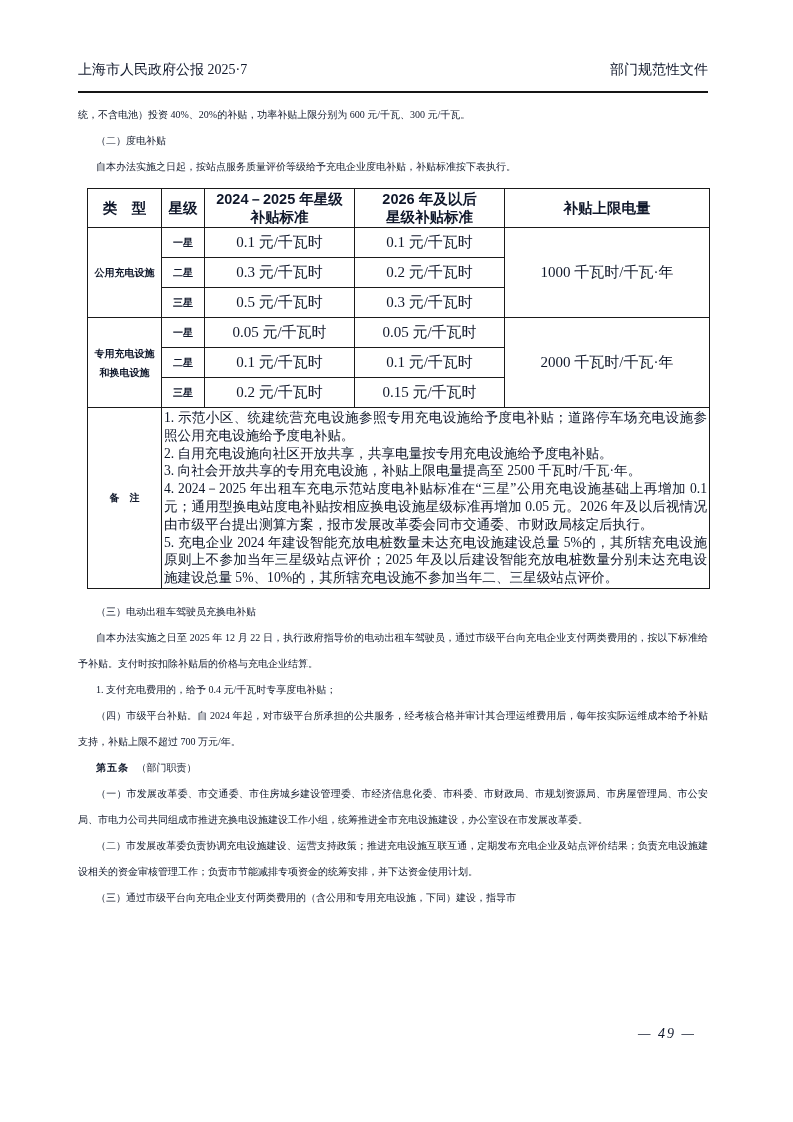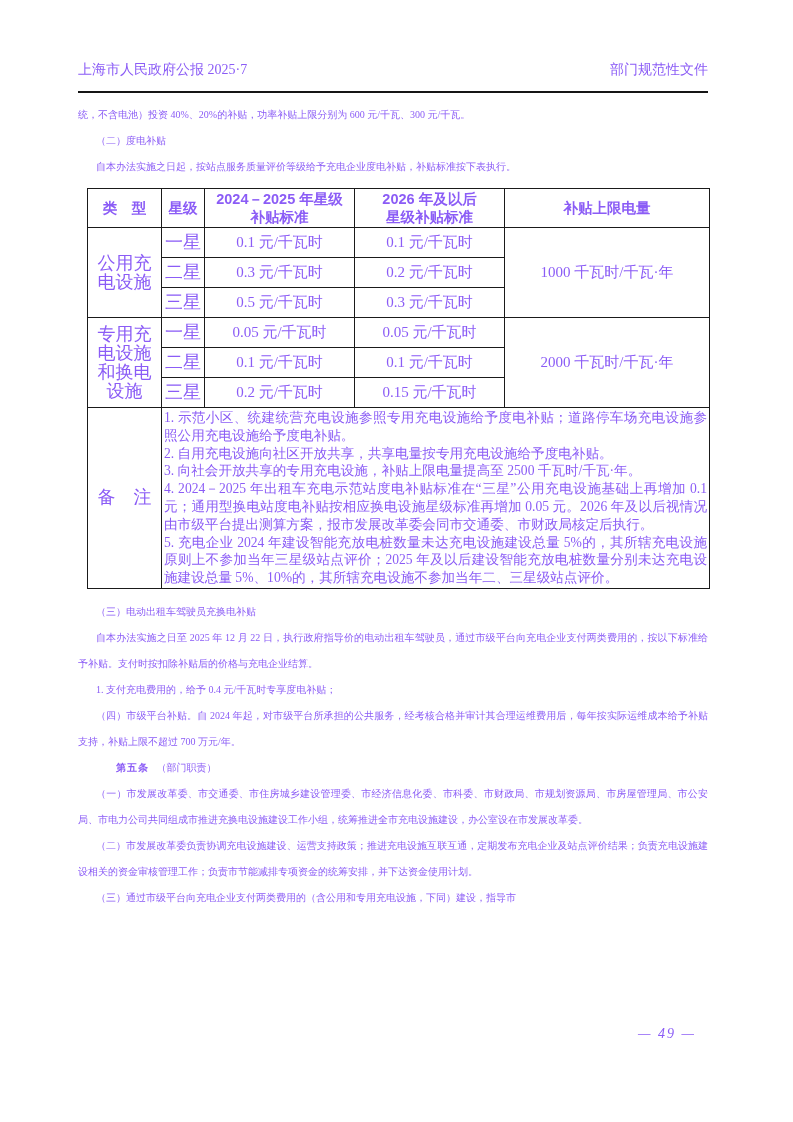--- a/index.html
+++ b/index.html
@@ -1,56 +1,56 @@
 <!DOCTYPE html>
 <html lang="zh"><head>
 <meta charset="utf-8">
 <style>
   html,body { margin:0; padding:0; background:#e8e8e8; }
   .page {
     position:relative; width:793px; height:1122px; background:#ffffff;
-    margin:0 auto; overflow:hidden; color:#8b5cf6;
+    margin:0 auto; overflow:hidden; color:#0f172a;
     font-family:"Liberation Serif","DejaVu Serif",serif;
   }
   
   .page-header {
     position:absolute; left:78px; top:60px; width:630px;
     display:flex; justify-content:space-between; align-items:flex-end;
     font-size:14px; line-height:20px; padding-bottom:11px;
     border-bottom:2px solid #151515;
   }
   
   .main { position:absolute; left:78px; top:102px; width:630px; }
   .para {
     margin:0; font-size:10px; line-height:26px;
     text-align:justify; text-justify:inter-ideograph;
     word-break:break-all;
   }
   .para.indent { text-indent:1.8em; }
   .article-num {
     font-family:"Liberation Sans","DejaVu Sans",sans-serif;
-    font-weight:bold; letter-spacing:1px;margin-left:20px;
+    font-weight:bold; letter-spacing:1px;
   }
   .article-title { margin-left:0.75em; }
   
   table.subsidy {
     border-collapse:collapse; table-layout:fixed; width:622px;
     margin:8px 1px 10px 9px; font-size:15px;
   }
   table.subsidy th, table.subsidy td {
     border:1px solid #1a1a1a; text-align:center; vertical-align:middle;
     padding:1px 2px; overflow:hidden;
   }
   .hcell {
     font-family:"Liberation Sans","DejaVu Sans",sans-serif;
     font-weight:bold; font-size:14.5px; line-height:18px; height:36px;
   }
   .type-cell, .star-cell, .note-label-cell {
     font-family:"Liberation Sans","DejaVu Sans",sans-serif;
-    font-weight:normal; font-size:18px; line-height:19px;
+    font-weight:bold; font-size:10px; line-height:19px;
   }
   .star-row td { height:27px; }
   .value-cell, .cap-cell { font-size:15px; }
   .notes-cell {
     text-align:left; vertical-align:middle; padding:4px 6px 4px 9px;
     font-size:13.6px; line-height:17.8px;
   }
   .note-line { text-align:justify; text-justify:inter-ideograph; word-break:break-all; }
   
   .page-footer {

